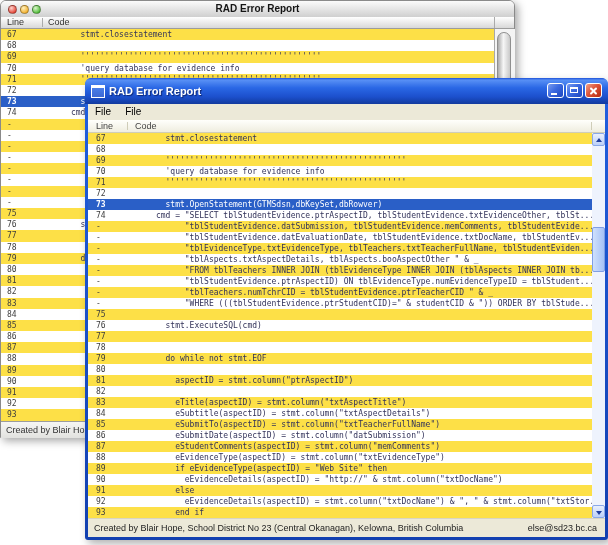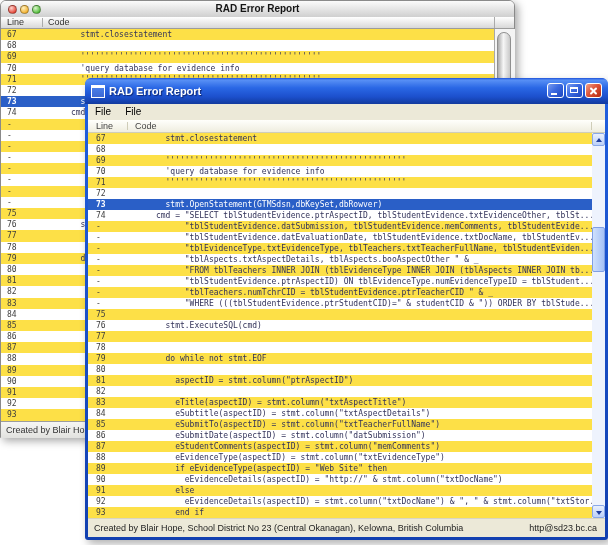--- a/index.html
+++ b/index.html
@@ -227,18 +227,18 @@
         <span class="sb-btn up">
             <span class="tri-up"></span>
           </span>
         <div class="xp-thumb"></div>
         <span class="sb-btn down">
             <span class="tri-down"></span>
           </span>
       </div>
       <div class="xp-status">
         <span class="left">Created by Blair Hope, School District No 23 (Central Okanagan), Kelowna, British Columbia</span>
-        <span class="right">http@sd23.bc.ca</span>
+        <span class="right">else@sd23.bc.ca</span>
       </div>
     </div>
   </div>
 
 </div>
 
 </body></html>

